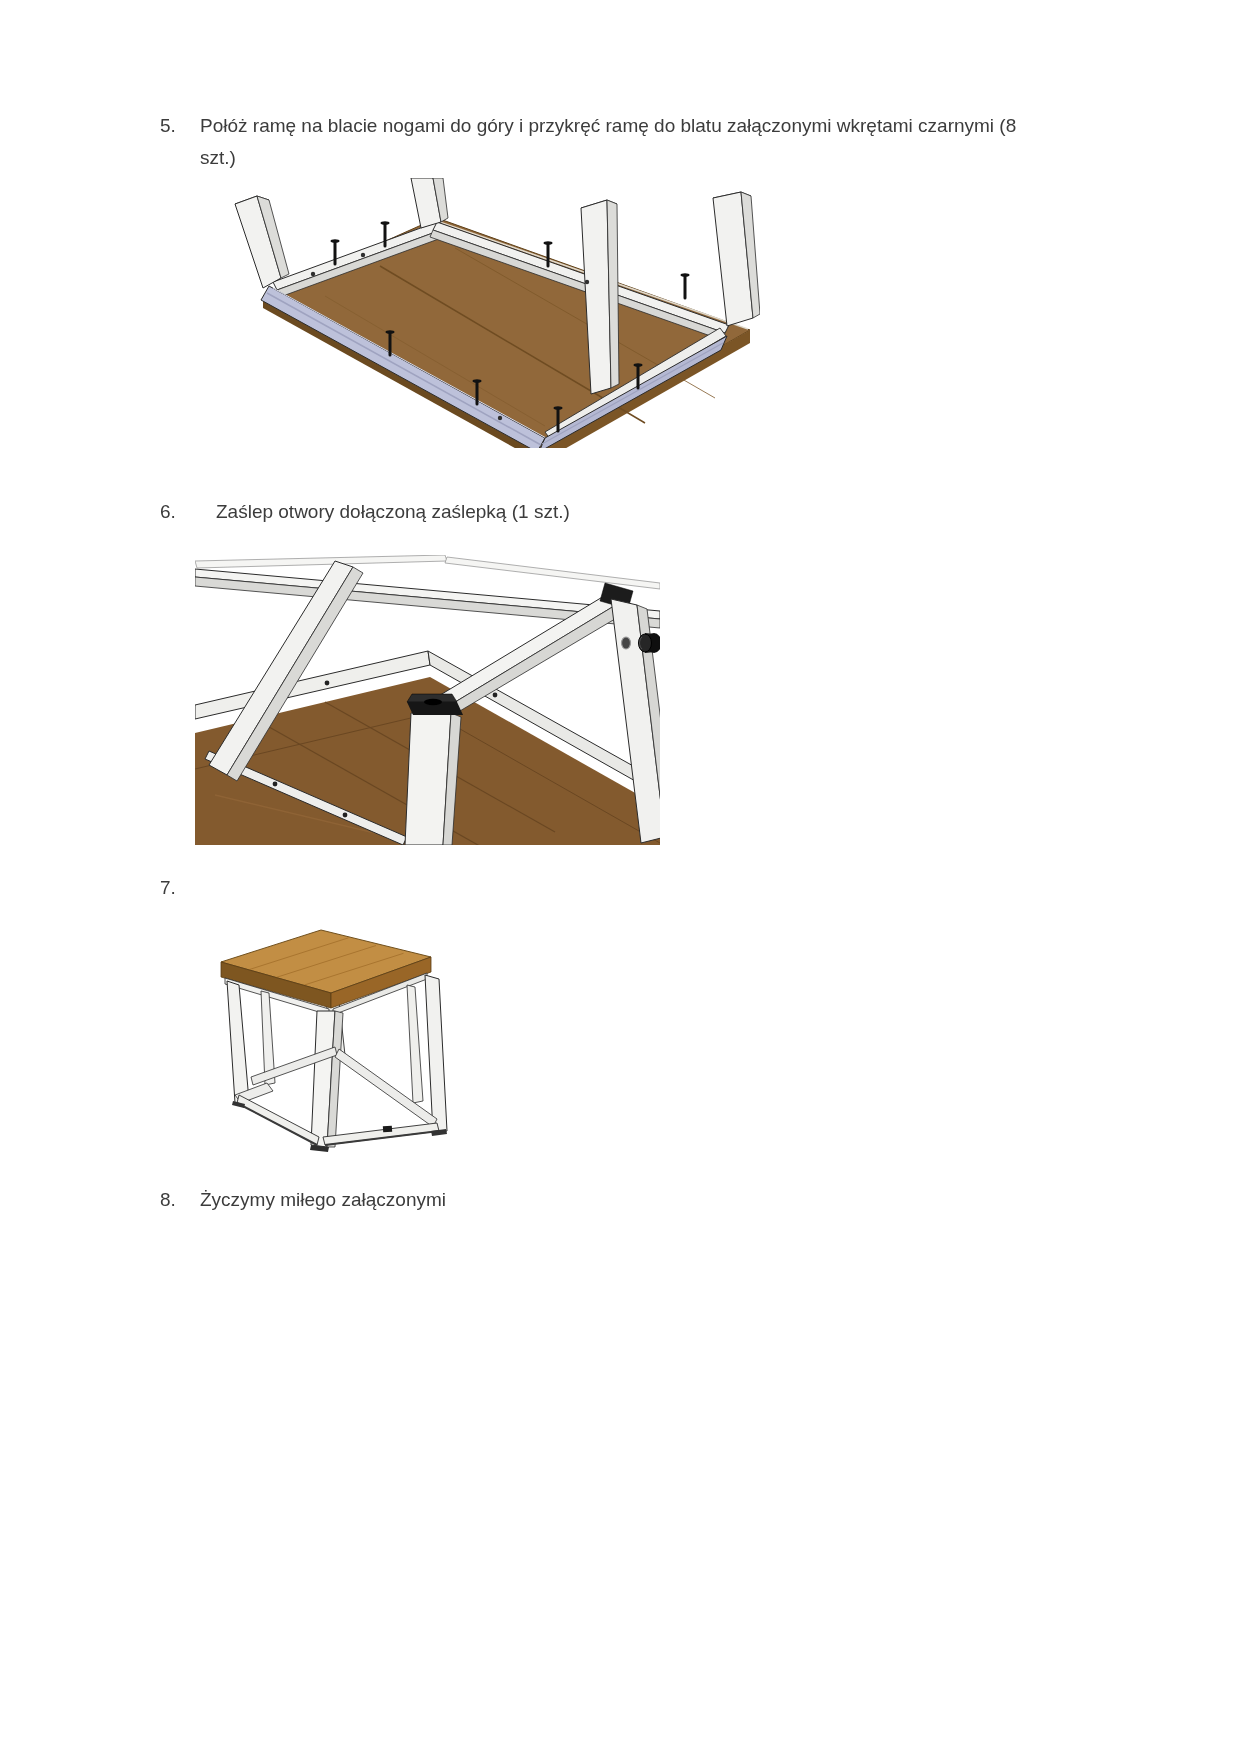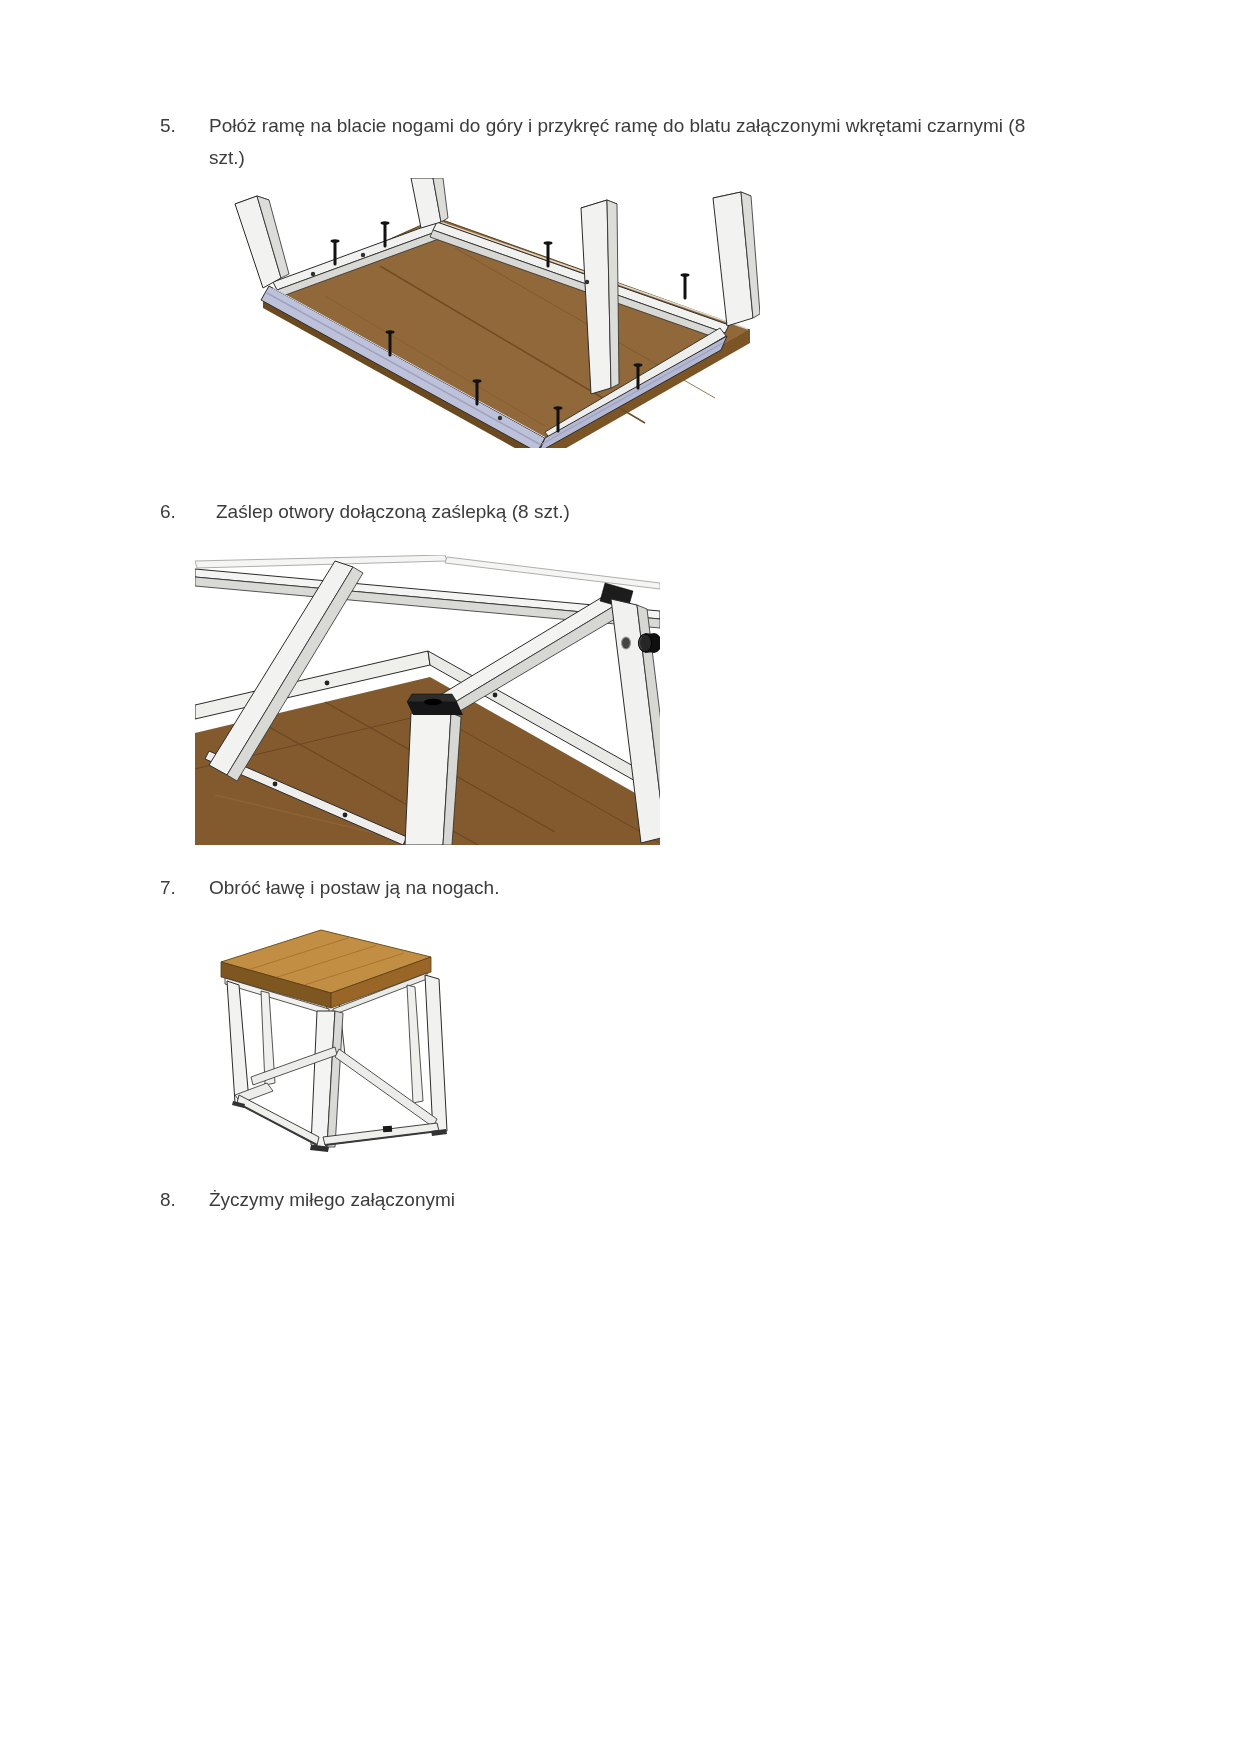--- a/index.html
+++ b/index.html
@@ -2,21 +2,21 @@
 <html><head>
 <meta charset="utf-8">
 <style>
   html,body{margin:0;padding:0;}
   body{
     width:1240px;height:1754px;position:relative;background:#ffffff;
     font-family:"Liberation Sans", sans-serif;color:#3c3c3c;overflow:hidden;
   }
   .step{position:absolute;left:160px;display:flex;font-size:19px;line-height:32px;}
   .step .num{flex:none;width:32px;}
-  .step .txt{margin-left:17px;}
+  .step .txt{margin-left:8px;}
   .s5{top:110px}
   .s5 .txt{width:852px;}
   .s6{top:496px}
   .s6 .txt{margin-left:24px;}
   .s7{top:872px}
   .s8{top:1184px}
   .figure{position:absolute;}
   .fig1{left:215px;top:178px;width:545px;height:270px;}
   .fig2{left:195px;top:555px;width:465px;height:290px;}
   .fig3{left:203px;top:905px;width:245px;height:252px;}
@@ -104,21 +104,21 @@
     <g>
           <line x1="262" y1="226" x2="262" y2="204" stroke="#121212" stroke-width="3"></line>
           <ellipse cx="262" cy="203" rx="4.5" ry="1.8" fill="#121212"></ellipse>
         </g>
   </g>
 </svg>
 </div>
 
 <div class="step s6">
   <span class="num">6.</span>
-  <span class="txt">Zaślep otwory dołączoną zaślepką (8 szt.)</span>
+  <span class="txt">Zaślep otwory dołączoną zaślepką (1 szt.)</span>
 </div>
 
 <div class="figure fig2">
 <svg viewBox="0 0 465 290" xmlns="http://www.w3.org/2000/svg">
   <g>
     <polygon points="0,6 250,0 252,6 2,13" fill="#f5f5f3" stroke="#9a9a9a" stroke-width="0.8"></polygon>
     <polygon points="252,2 465,28 465,34 250,8" fill="#f5f5f3" stroke="#9a9a9a" stroke-width="0.8"></polygon>
   </g>
   <g>
     <polygon points="0,178 235,122 465,252 465,290 0,290" fill="#835a2e"></polygon>
@@ -170,21 +170,20 @@
     <polygon points="256,158 266,162 257,290 248,290" fill="#d7d7d4" stroke="#2b2b2b" stroke-width="0.8"></polygon>
     <polygon points="212,147 262,147 257,139 217,139" fill="#2d2d2d" stroke="#000000" stroke-width="0.5"></polygon>
     <polygon points="212,147 262,147 268,160 218,160" fill="#161616"></polygon>
     <ellipse cx="238" cy="147" rx="9" ry="3.2" fill="#000000"></ellipse>
   </g>
 </svg>
 </div>
 
 <div class="step s7">
   <span class="num">7.</span>
-  <span class="txt">Obróć ławę i postaw ją na nogach.</span>
 </div>
 
 <div class="figure fig3">
 <svg viewBox="0 0 245 252" xmlns="http://www.w3.org/2000/svg">
   <g>
     <polygon points="116,40 130,40 142,150 130,152" fill="#efefec" stroke="#2b2b2b" stroke-width="0.9"></polygon>
   </g>
   <g>
     <polygon points="18,57 118,25 228,52 128,88" fill="#c28e44" stroke="#70501e" stroke-width="1"></polygon>
     <path d="M45.5,64.8 L145.5,32.8" stroke="#a9752f" stroke-width="1" fill="none"></path>

